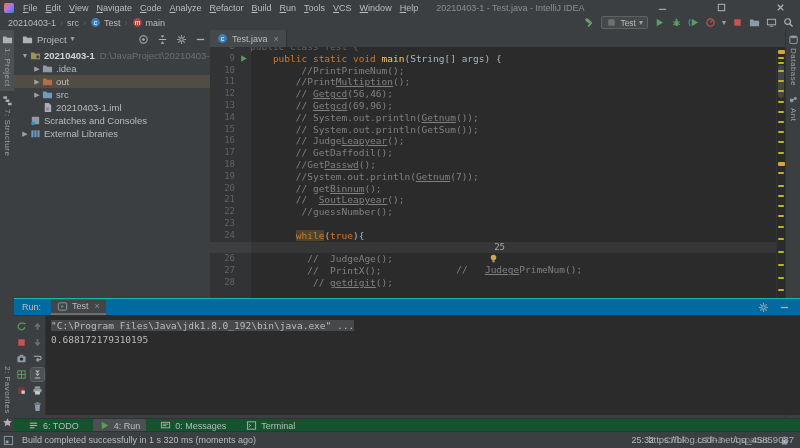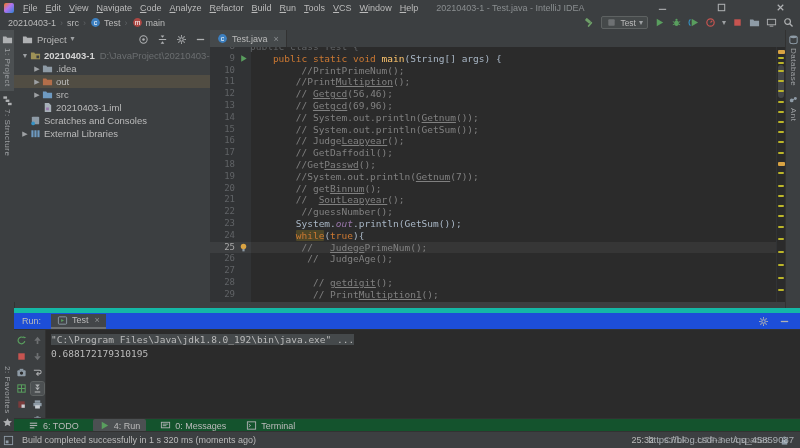--- a/index.html
+++ b/index.html
@@ -56,21 +56,21 @@
   
   .editor{position:absolute;left:210px;top:30px;right:14px;bottom:146px;background:#2B2B2B;}
   .tabbar{height:17px;background:#3C3F41;border-bottom:1px solid #323232;display:flex;align-items:stretch;}
   .etab{display:flex;align-items:center;gap:4px;padding:0 7px;background:#45494B;border-right:1px solid #323232;font-size:9px;}
   .tab-close{color:#8A8E90;font-size:9px;margin-left:2px;}
   .code{position:absolute;top:17px;left:0;right:9px;bottom:0;overflow:hidden;
         font-family:"DejaVu Sans Mono",monospace;font-size:9.5px;line-height:11.8px;
         background:linear-gradient(to right,#313335 41px,#2B2B2B 41px);}
   .code-inner{margin-top:-6px;}
   .code-line{display:flex;height:11.8px;align-items:center;}
-  .code-line.current{background:rgba(255,255,255,.055);}
+  .code-line.current{background:rgba(255,255,255,.055);flex-direction:column;}
   .ln{width:25px;flex:none;text-align:right;color:#606366;font-size:9px;padding-right:2px;}
   .ln.cur{color:#A8A8A8;}
   .gic{width:13px;flex:none;display:flex;align-items:center;justify-content:center;}
   .ct{white-space:pre;color:#A9B7C6;}
   .tok-kw{color:#CC7832;}
   .tok-fn{color:#FFC66D;}
   .tok-pl{color:#A9B7C6;}
   .tok-cm{color:#808080;}
   .tok-u{text-decoration:underline;text-underline-offset:1px;}
   .tok-field{color:#9876AA;font-style:italic;}
@@ -79,21 +79,21 @@
   .error-stripe{position:absolute;top:17px;right:0;bottom:0;width:9px;background:#2B2B2B;border-left:1px solid #313335;}
   .mark{position:absolute;left:1px;width:6px;height:2px;background:#BBB529;border-radius:1px;}
   .mark.o{background:#D9A343;height:4px;width:7px;left:1px;}
   .scroll-thumb{position:absolute;top:7%;height:13%;left:1px;width:6px;background:#5A5D5E;opacity:.55;border-radius:3px;}
 
   
   .right-stripe{position:absolute;right:0;top:30px;bottom:16px;width:14px;background:#3C3F41;
                 border-left:1px solid #323232;display:flex;flex-direction:column;align-items:center;}
 
   
-  .run-panel{position:absolute;left:14px;right:0;top:308px;height:116px;background:#1d4ed8;border-top:5px solid #14b8a6;}
+  .run-panel{position:absolute;left:14px;right:0;top:298px;height:116px;background:#0369a1;border-top:1px solid #14b8a6;}
   .rp-header{height:16px;display:flex;align-items:center;border-bottom:1px solid #323232;}
   .rp-label{margin-left:8px;color:#BBBBBB;}
   .rp-tab{margin-left:10px;display:flex;align-items:center;gap:4px;padding:1px 6px;background:#434649;
           border-bottom:2px solid #6E7173;}
   .rp-right{margin-left:auto;display:flex;align-items:center;gap:10px;margin-right:10px;}
   .rp-body{position:absolute;top:17px;left:0;right:0;bottom:0;display:flex;}
   .rp-toolbar{width:31px;flex:none;background:#3C3F41;border-right:1px solid #323232;display:flex;padding-top:4px;justify-content:center;gap:3px;}
   .rp-col{display:flex;flex-direction:column;gap:3px;align-items:center;}
   .rp-btn{width:13px;height:13px;display:flex;align-items:center;justify-content:center;border-radius:2px;}
   .rp-btn.sel{background:#4C5052;outline:1px solid #5E6262;}
@@ -505,21 +505,20 @@
             <span class="ct"><span class="tok-cm">        //  </span><span class="tok-cm tok-u">SoutLeapyear</span><span class="tok-cm">();</span></span>
           </div>
           <div class="code-line">
             <span class="ln">22</span>
             <span class="gic"></span>
             <span class="ct"><span class="tok-cm">         //guessNumber();</span></span>
           </div>
           <div class="code-line">
             <span class="ln">23</span>
             <span class="gic"></span>
-            <span class="ct"><span class="tok-pl">        System.</span><span class="tok-field">out</span><span class="tok-pl">.println(GetSum());</span></span>
           </div>
           <div class="code-line">
             <span class="ln">24</span>
             <span class="gic"></span>
             <span class="ct"><span class="tok-pl">        </span><span class="tok-kw tok-hl">while</span><span class="tok-pl">(</span><span class="tok-kw">true</span><span class="tok-pl">){</span></span>
           </div>
           <div class="code-line current">
             <span class="ln cur">25</span>
             <span class="gic">
               <svg width="11" height="11" viewBox="0 0 12 12" xmlns="http://www.w3.org/2000/svg">
@@ -530,30 +529,26 @@
             <span class="ct"><span class="tok-cm">         //   </span><span class="tok-cm tok-u">Judege</span><span class="tok-cm">PrimeNum();</span></span>
           </div>
           <div class="code-line">
             <span class="ln">26</span>
             <span class="gic"></span>
             <span class="ct"><span class="tok-cm">          //  JudgeAge();</span></span>
           </div>
           <div class="code-line">
             <span class="ln">27</span>
             <span class="gic"></span>
+            <span class="ct"><span class="tok-cm">          //  PrintX();</span></span>
           </div>
           <div class="code-line">
             <span class="ln">28</span>
             <span class="gic"></span>
             <span class="ct"><span class="tok-cm">           // </span><span class="tok-cm tok-u">getdigit</span><span class="tok-cm">();</span></span>
-          </div>
-          <div class="code-line">
-            <span class="ln">29</span>
-            <span class="gic"></span>
-            <span class="ct"><span class="tok-cm">           // Print</span><span class="tok-cm tok-u">Multiption1</span><span class="tok-cm">();</span></span>
           </div>
         </div>
     </div>
     <div class="error-stripe" id="error-stripe">
         <div class="scroll-thumb"></div>
         <div class="mark o" style="top: 1%;"></div>
         <div class="mark" style="top: 4%;"></div>
         <div class="mark" style="top: 6%;"></div>
         <div class="mark" style="top: 9%;"></div>
         <div class="mark" style="top: 13%;"></div>

